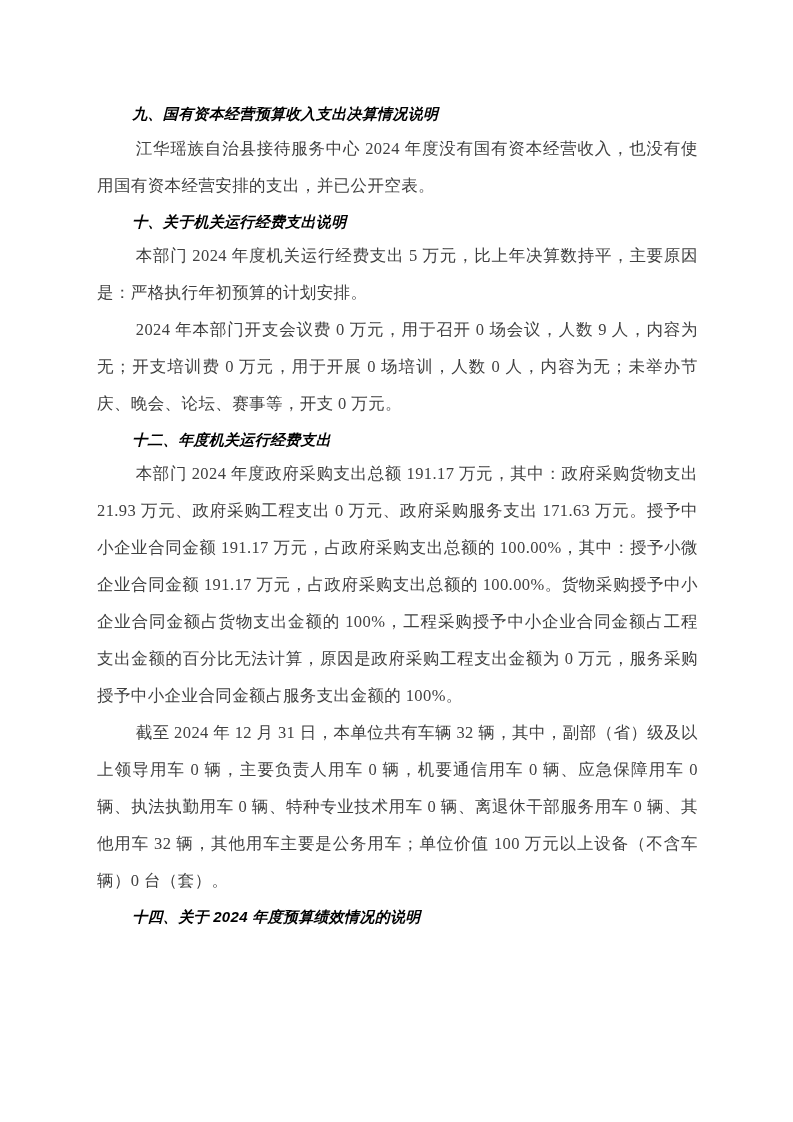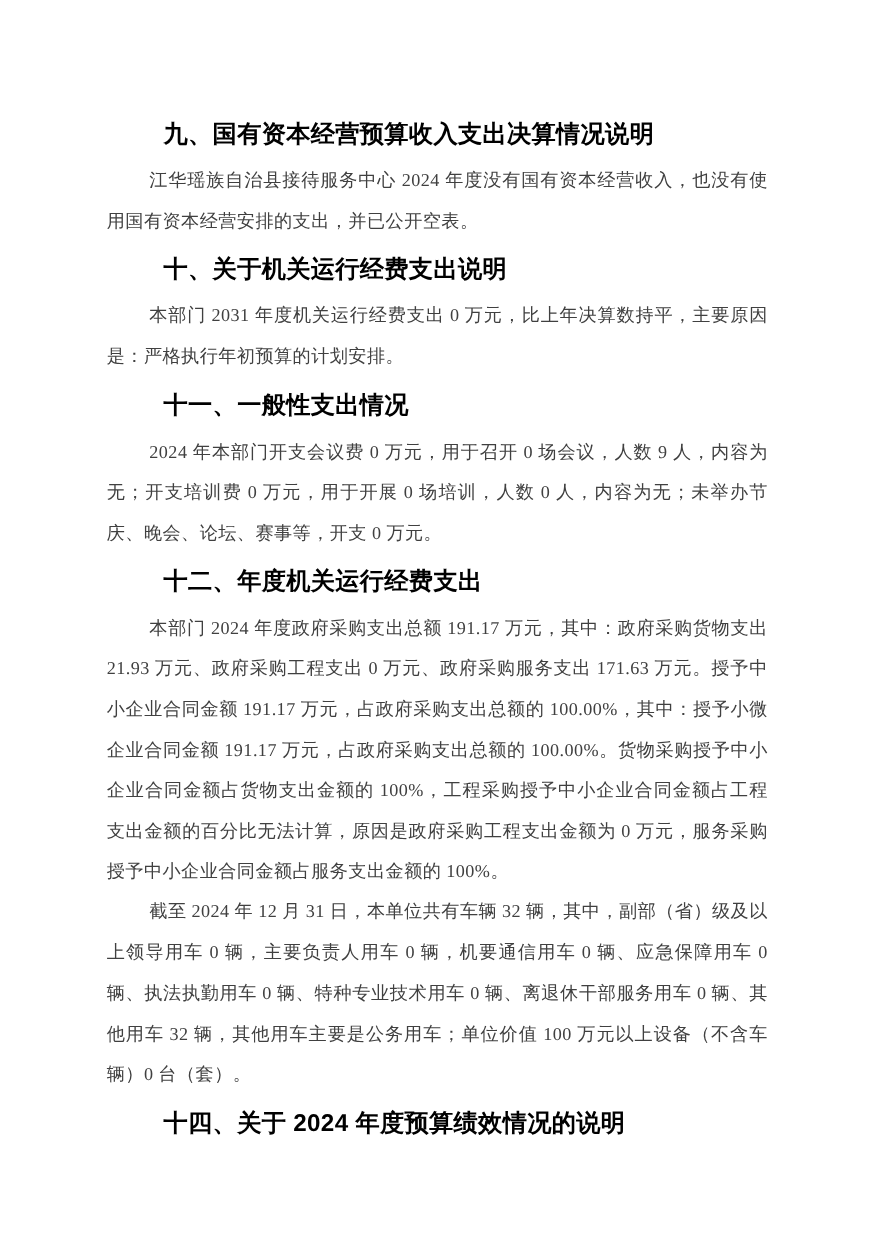--- a/index.html
+++ b/index.html
@@ -19,45 +19,45 @@
     background: #ffffff;
     padding: 97px 95px 40px 97px;
     color: #000000;
     font-family: "Liberation Serif", "DejaVu Serif", serif;
     font-size: 16.5px;
     line-height: 2.24;
   }
   .heading {
     margin: 0;
     padding: 0;
-    font-size: 22px;
+    font-size: 15px;
     line-height: 2.24;
     font-weight: 700;
     font-family: "Liberation Sans", "DejaVu Sans", sans-serif;
     text-indent: 2.35em;
     letter-spacing: 0.3px;
     color: #000000;
+    font-style: italic;
   }
   .para {
     margin: 0;
     padding: 0;
     text-indent: 2.35em;
     text-align: justify;
     letter-spacing: 0.4px;
     word-break: break-all;
     color: #404040;
   }
 </style>
 </head>
 <body>
 
 <div class="page">
   <h2 class="heading">九、国有资本经营预算收入支出决算情况说明</h2>
   <p class="para">江华瑶族自治县接待服务中心 2024 年度没有国有资本经营收入，也没有使用国有资本经营安排的支出，并已公开空表。</p>
   <h2 class="heading">十、关于机关运行经费支出说明</h2>
-  <p class="para">本部门 2031 年度机关运行经费支出 0 万元，比上年决算数持平，主要原因是：严格执行年初预算的计划安排。</p>
-  <h2 class="heading">十一、一般性支出情况</h2>
+  <p class="para">本部门 2024 年度机关运行经费支出 5 万元，比上年决算数持平，主要原因是：严格执行年初预算的计划安排。</p>
   <p class="para">2024 年本部门开支会议费 0 万元，用于召开 0 场会议，人数 9 人，内容为无；开支培训费 0 万元，用于开展 0 场培训，人数 0 人，内容为无；未举办节庆、晚会、论坛、赛事等，开支 0 万元。</p>
   <h2 class="heading">十二、年度机关运行经费支出</h2>
   <p class="para">本部门 2024 年度政府采购支出总额 191.17 万元，其中：政府采购货物支出 21.93 万元、政府采购工程支出 0 万元、政府采购服务支出 171.63 万元。授予中小企业合同金额 191.17 万元，占政府采购支出总额的 100.00%，其中：授予小微企业合同金额 191.17 万元，占政府采购支出总额的 100.00%。货物采购授予中小企业合同金额占货物支出金额的 100%，工程采购授予中小企业合同金额占工程支出金额的百分比无法计算，原因是政府采购工程支出金额为 0 万元，服务采购授予中小企业合同金额占服务支出金额的 100%。</p>
   <p class="para">截至 2024 年 12 月 31 日，本单位共有车辆 32 辆，其中，副部（省）级及以上领导用车 0 辆，主要负责人用车 0 辆，机要通信用车 0 辆、应急保障用车 0 辆、执法执勤用车 0 辆、特种专业技术用车 0 辆、离退休干部服务用车 0 辆、其他用车 32 辆，其他用车主要是公务用车；单位价值 100 万元以上设备（不含车辆）0 台（套）。</p>
   <h2 class="heading">十四、关于 2024 年度预算绩效情况的说明</h2>
 </div>
 
 </body></html>

